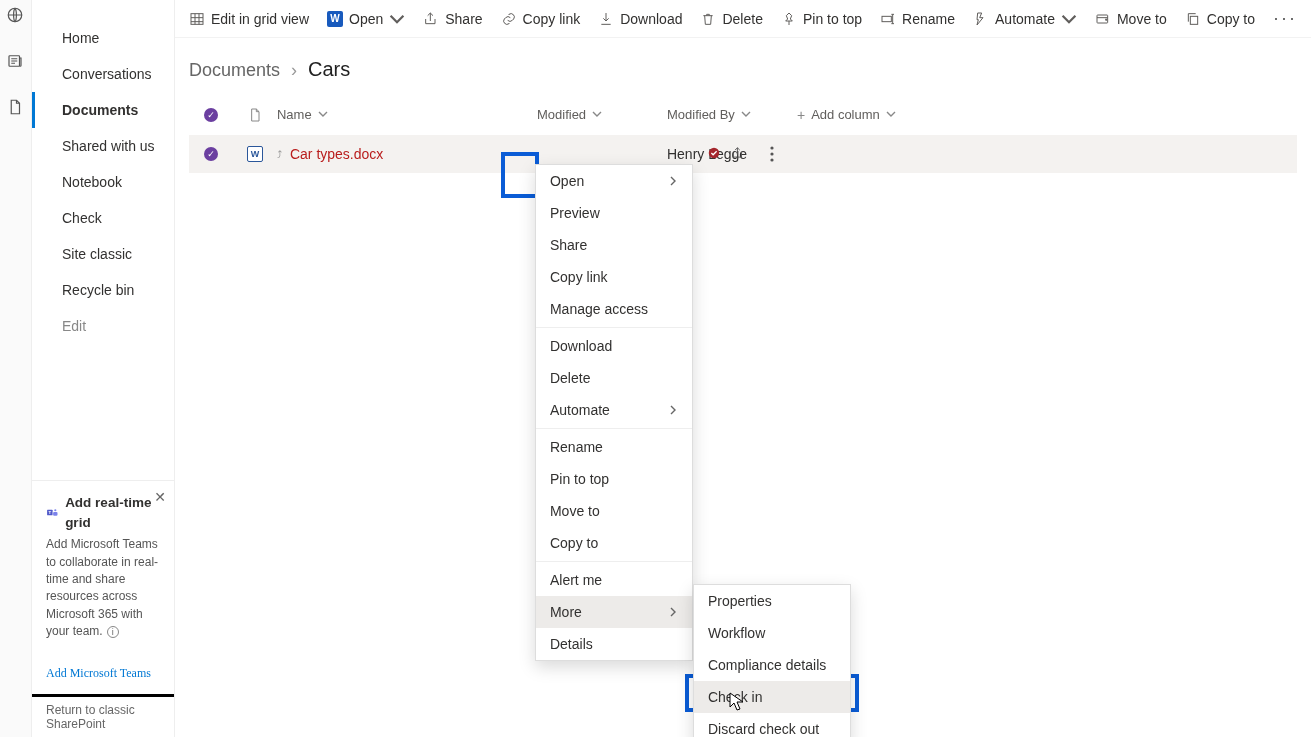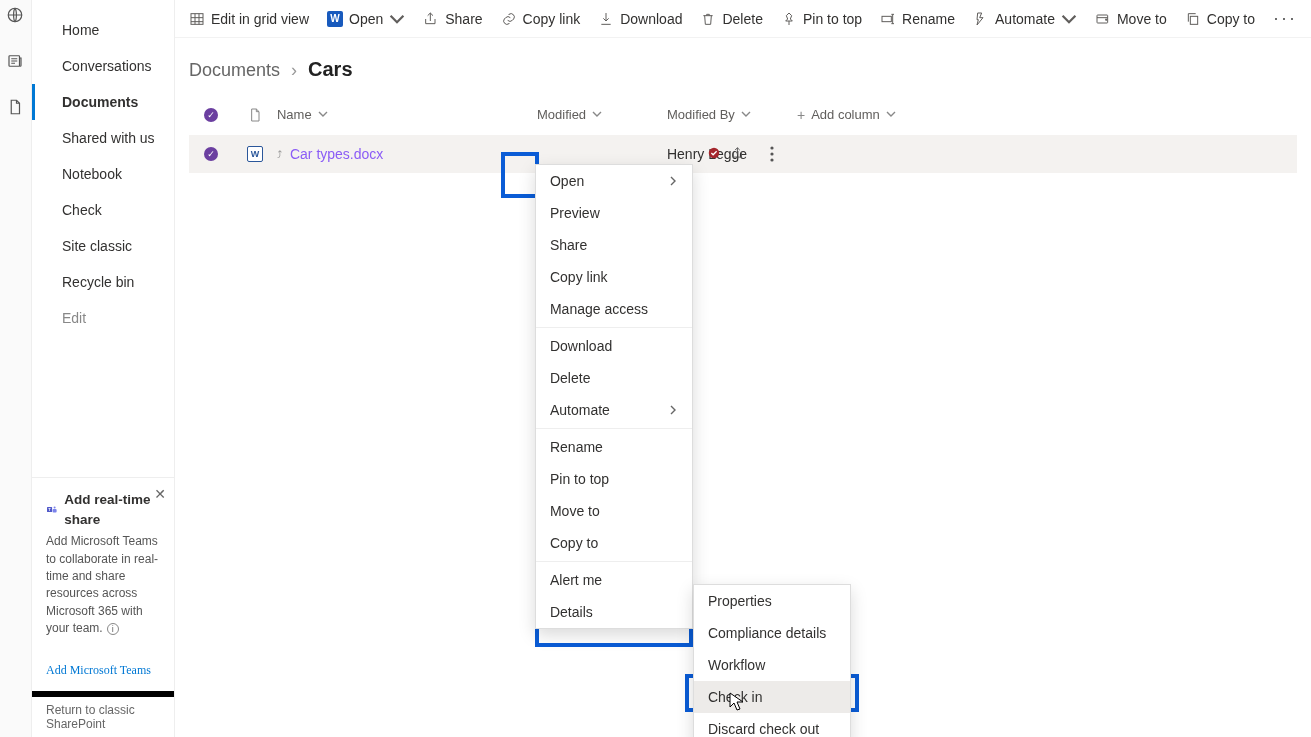--- a/index.html
+++ b/index.html
@@ -6,64 +6,64 @@
   body { width: 1311px; height: 737px; overflow: hidden; background: #fff; color: #323130; font-size: 14px; }
   .layout { display: flex; height: 100%; }
 
   
   .app-rail { width: 44px; background: #fafafa; border-right: 1px solid #eee; display: flex; flex-direction: column; align-items: center; padding-top: 6px; gap: 28px; }
   .app-rail .rail-icon { width: 18px; height: 18px; color: #555; display:flex; align-items:center; justify-content:center; }
   .rail-icon svg { width:18px; height:18px; }
 
   
   .sidebar { width: 198px; background: #fff; border-right: 1px solid #eee; display:flex; flex-direction:column; position:relative; }
-  .side-nav { flex:1; padding-top:12px; }
+  .side-nav { flex:1; padding-top:20px; }
   .side-item { padding: 10px 18px 10px 30px; font-size:14px; color:#323130; cursor:pointer; }
   .side-item.active { font-weight:600; border-left:3px solid #0078d4; padding-left:27px; background:#fff; }
   .side-promo { border-top:1px solid #eee; padding:12px 14px; font-size:12px; color:#555; line-height:1.45; position:relative; }
   .side-promo .promo-title { font-weight:600; font-size:13.5px; color:#323130; display:flex; align-items:center; gap:6px; }
   .side-promo .promo-title svg { width:16px; height:16px; }
   .side-promo .promo-close { position:absolute; top:6px; right:8px; font-size:14px; color:#666; cursor:pointer; }
   .side-promo .promo-link { color:#0078d4; margin-top:24px; display:inline-block; cursor:pointer;font-family:Liberation Serif, serif; }
   .side-promo .promo-info { margin-left:4px; display:inline-block; border:1px solid #888; border-radius:50%; width:12px; height:12px; font-size:9px; text-align:center; line-height:11px; color:#666; }
-  .classic { padding:6px 14px; font-size:12px; color:#666; border-top:6px solid #000000; }
+  .classic { padding:6px 14px; font-size:12px; color:#666; border-top:3px solid #000000; }
 
   
   .main { flex:1; display:flex; flex-direction:column; position:relative; }
 
   
   .toolbar { display:flex; align-items:center; gap:18px; padding:8px 14px; border-bottom:1px solid #f2f2f2; font-size:14px; color:#323130; }
   .tb-item { display:flex; align-items:center; gap:6px; cursor:pointer; white-space:nowrap; }
   .tb-item svg { width:16px; height:16px; }
   .tb-caret { width:10px; height:10px; }
   .tb-more { font-size:18px; letter-spacing:2px; color:#555; cursor:pointer; }
   .word-icon { width:16px; height:16px; background:#185abd; color:#fff; font-size:10px; font-weight:700; display:flex; align-items:center; justify-content:center; border-radius:2px; }
 
   
   .breadcrumb { padding:20px 14px 10px 14px; font-size:18px; color:#666; }
   .breadcrumb .bc-parent { color:#666; cursor:pointer; }
   .breadcrumb .bc-sep { margin:0 6px; color:#999; }
-  .breadcrumb .bc-current { font-weight:700; color:#222; font-size:20px; }
+  .breadcrumb .bc-current { font-weight:400; color:#222; font-size:20px; }
 
   
   .file-table { margin:4px 14px 0 14px; }
   .tbl-head { display:flex; align-items:center; height:40px; font-size:13px; color:#605e5c; border-bottom:1px solid transparent; }
   .col-sel { width:44px; display:flex; justify-content:center; }
   .col-ft  { width:44px; display:flex; justify-content:center; }
   .col-name { flex: 0 0 260px; display:flex; align-items:center; gap:6px; }
   .col-mod  { flex: 0 0 130px; display:flex; align-items:center; gap:6px; }
   .col-by   { flex: 0 0 130px; display:flex; align-items:flex-start; gap:6px; }
   .col-add  { flex: 0 0 140px; display:flex; align-items:center; gap:6px; color:#605e5c; }
   .caret-dn svg { width:10px; height:10px; }
   .sel-check { width:14px; height:14px; border-radius:50%; background:#6b3fa0; display:flex; align-items:center; justify-content:center; color:#fff; font-size:9px; }
 
   .tbl-row { display:flex; align-items:center; height:38px; background:#f4f2f0; position:relative; }
   .tbl-row .col-name { gap:8px; }
   .file-icon { width:16px; height:16px; background:#fff; border:1px solid #2b579a; border-radius:2px; display:flex; align-items:center; justify-content:center; color:#2b579a; font-size:9px; font-weight:700; }
-  .file-link { color:#8b5cf6; font-size:14px; }
+  .file-link { color:#b91c1c; font-size:14px; }
   .row-actions { position:absolute; left:518px; display:flex; align-items:center; gap:10px; }
   .row-action { color:#8a1f1f; }
   .row-action.share-ic, .row-action.more-ic { color:#555; }
   .row-actions svg { width:14px; height:14px; }
   .more-btn { width:34px; height:32px; display:flex; align-items:center; justify-content:center; cursor:pointer; }
   .more-btn svg { width:4px; height:16px; }
   .highlight-box { position:absolute; border:4px solid #0a5cd6; pointer-events:none; }
 
   
   .ctx { position:absolute; background:#fff; border:1px solid #ddd; box-shadow:0 6px 16px rgba(0,0,0,.15); font-size:14px; z-index:20; }
@@ -118,21 +118,21 @@
 
     <div class="side-promo">
       <span class="promo-close">✕</span>
       <div class="promo-title">
         <svg viewBox="0 0 24 24">
             <rect x="2" y="6" width="10" height="10" rx="1" fill="#5059c9"></rect>
             <text x="7" y="14" font-size="8" fill="#fff" text-anchor="middle" font-weight="700">T</text>
             <circle cx="17" cy="7" r="2" fill="#7b83eb"></circle>
             <rect x="13" y="10" width="8" height="7" rx="2" fill="#7b83eb"></rect>
           </svg>
-        <span>Add real-time share</span>
+        <span>Add real-time grid</span>
       </div>
       <div style="margin-top:4px;"><span>Add Microsoft Teams to collaborate in real-time and share resources across Microsoft 365 with your team.</span><span class="promo-info">i</span></div>
       <span class="promo-link">Add Microsoft Teams</span>
     </div>
     <div class="classic">Return to classic SharePoint</div>
   </div>
 
   <div class="main">
 
     <div class="toolbar">
@@ -338,34 +338,40 @@
       <div class="ctx-item">
           <span>Move to</span>
         </div>
       <div class="ctx-item">
           <span>Copy to</span>
         </div>
       <div class="ctx-sep"></div>
       <div class="ctx-item">
           <span>Alert me</span>
         </div>
+      <div class="ctx-item hovered">
+          <span>More</span>
+          <span class="ctx-sub-arrow"><svg viewBox="0 0 10 10">
+              <path d="M3 1l4 4-4 4" fill="none" stroke="#666" stroke-width="1.4"></path>
+            </svg></span>
+        </div>
       <div class="ctx-item">
           <span>Details</span>
         </div>
     </div>
 
     <div class="ctx" style="left:518px; top:584px; width:158px;">
       <div class="ctx-item">
           <span>Properties</span>
         </div>
       <div class="ctx-item">
+          <span>Workflow</span>
+        </div>
+      <div class="ctx-item">
           <span>Compliance details</span>
-        </div>
-      <div class="ctx-item">
-          <span>Workflow</span>
         </div>
       <div class="ctx-item hovered">
           <span>Check in</span>
         </div>
       <div class="ctx-item">
           <span>Discard check out</span>
         </div>
     </div>
 
     <div class="cursor-img" style="left:554px; top:692px;">

